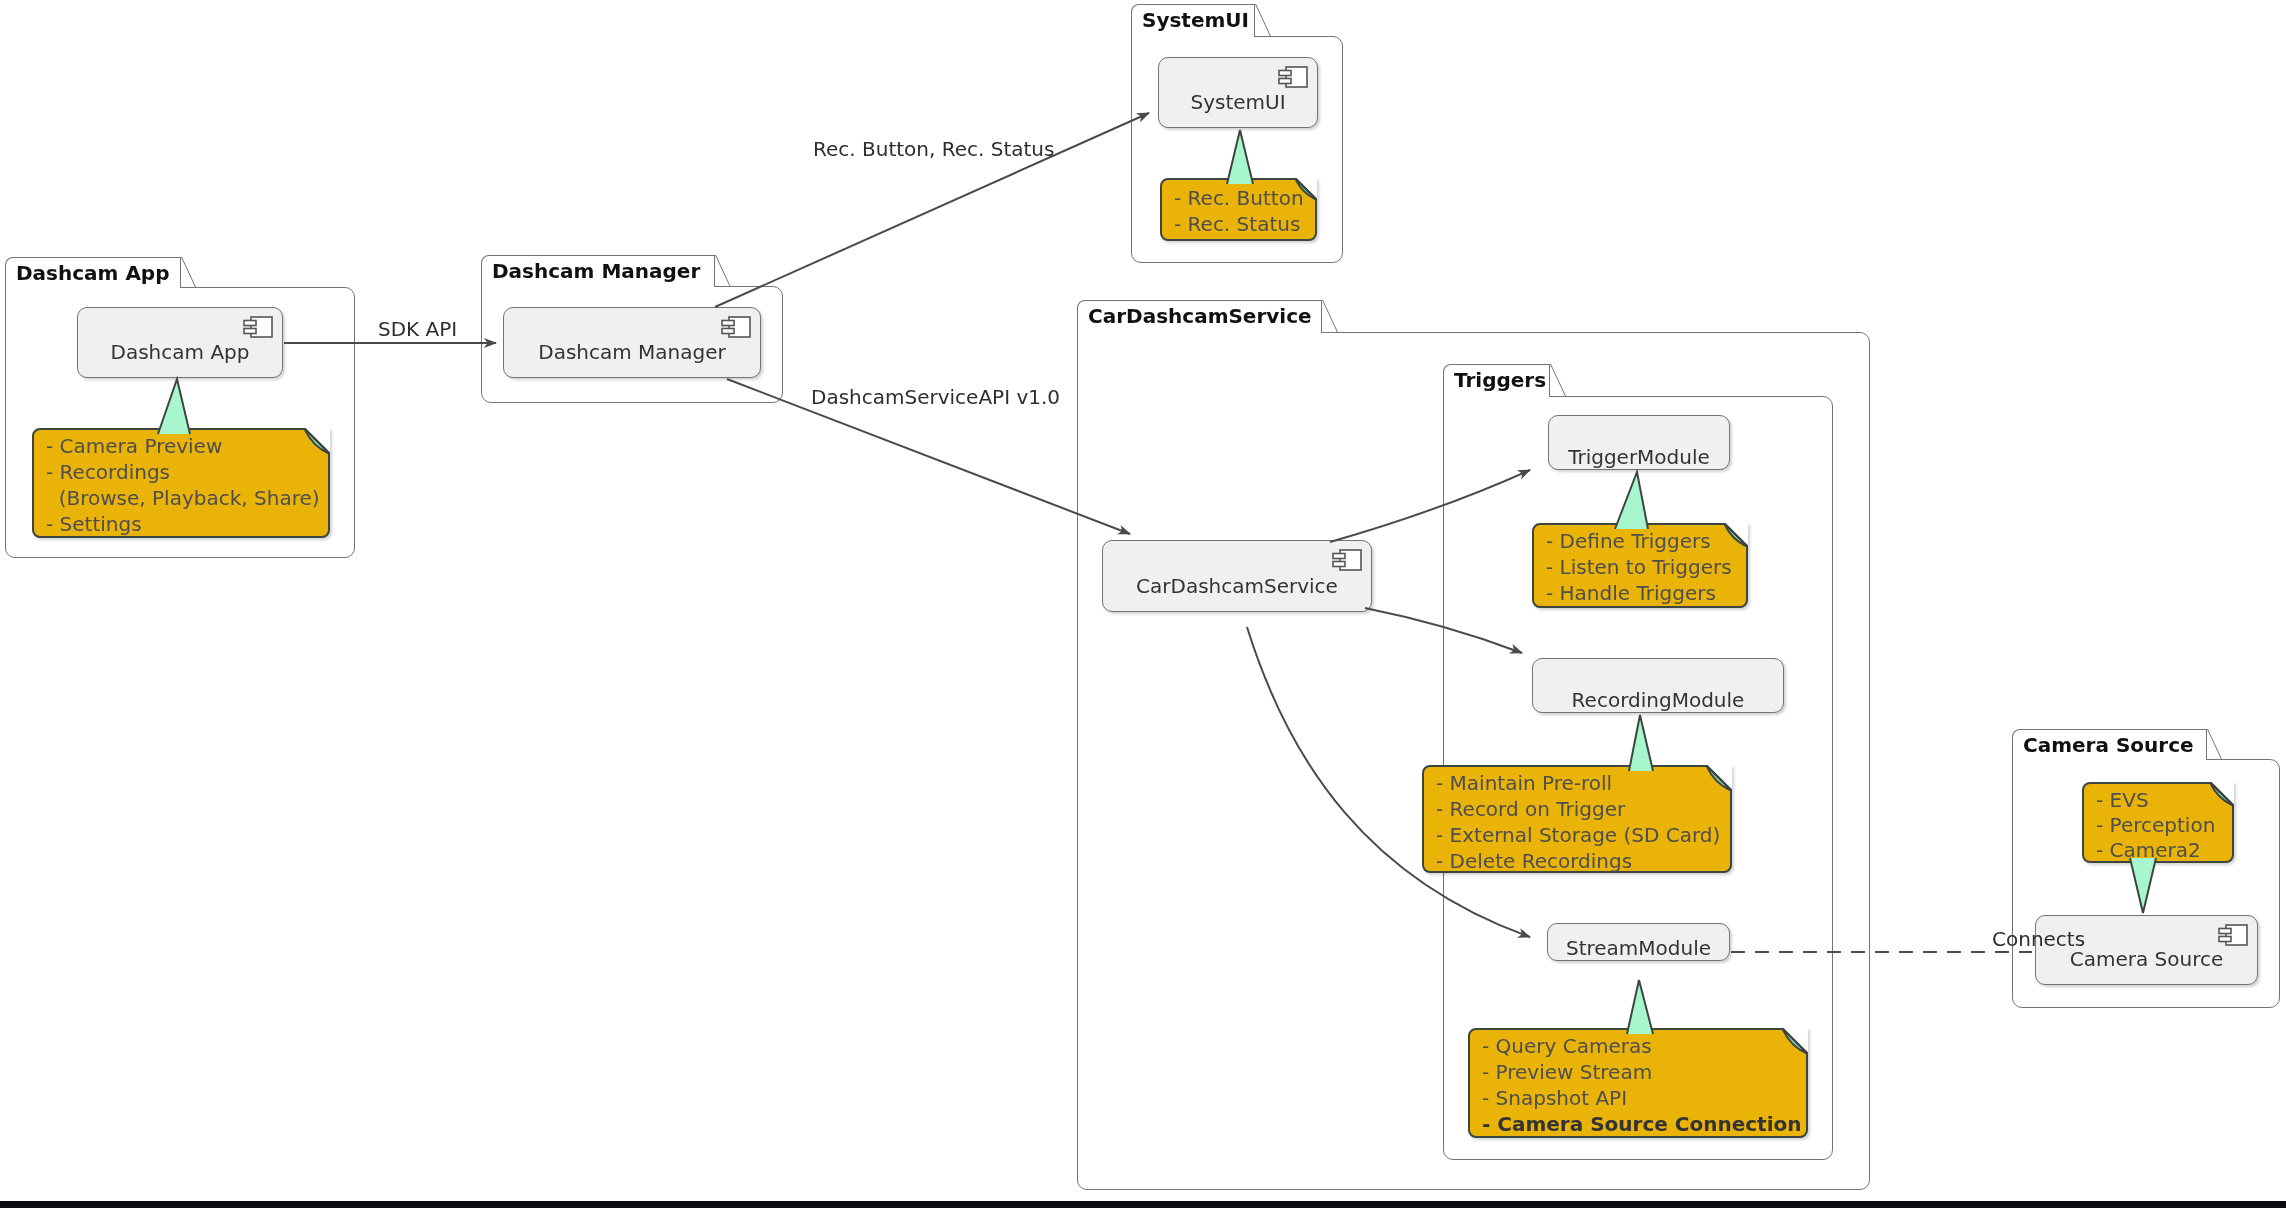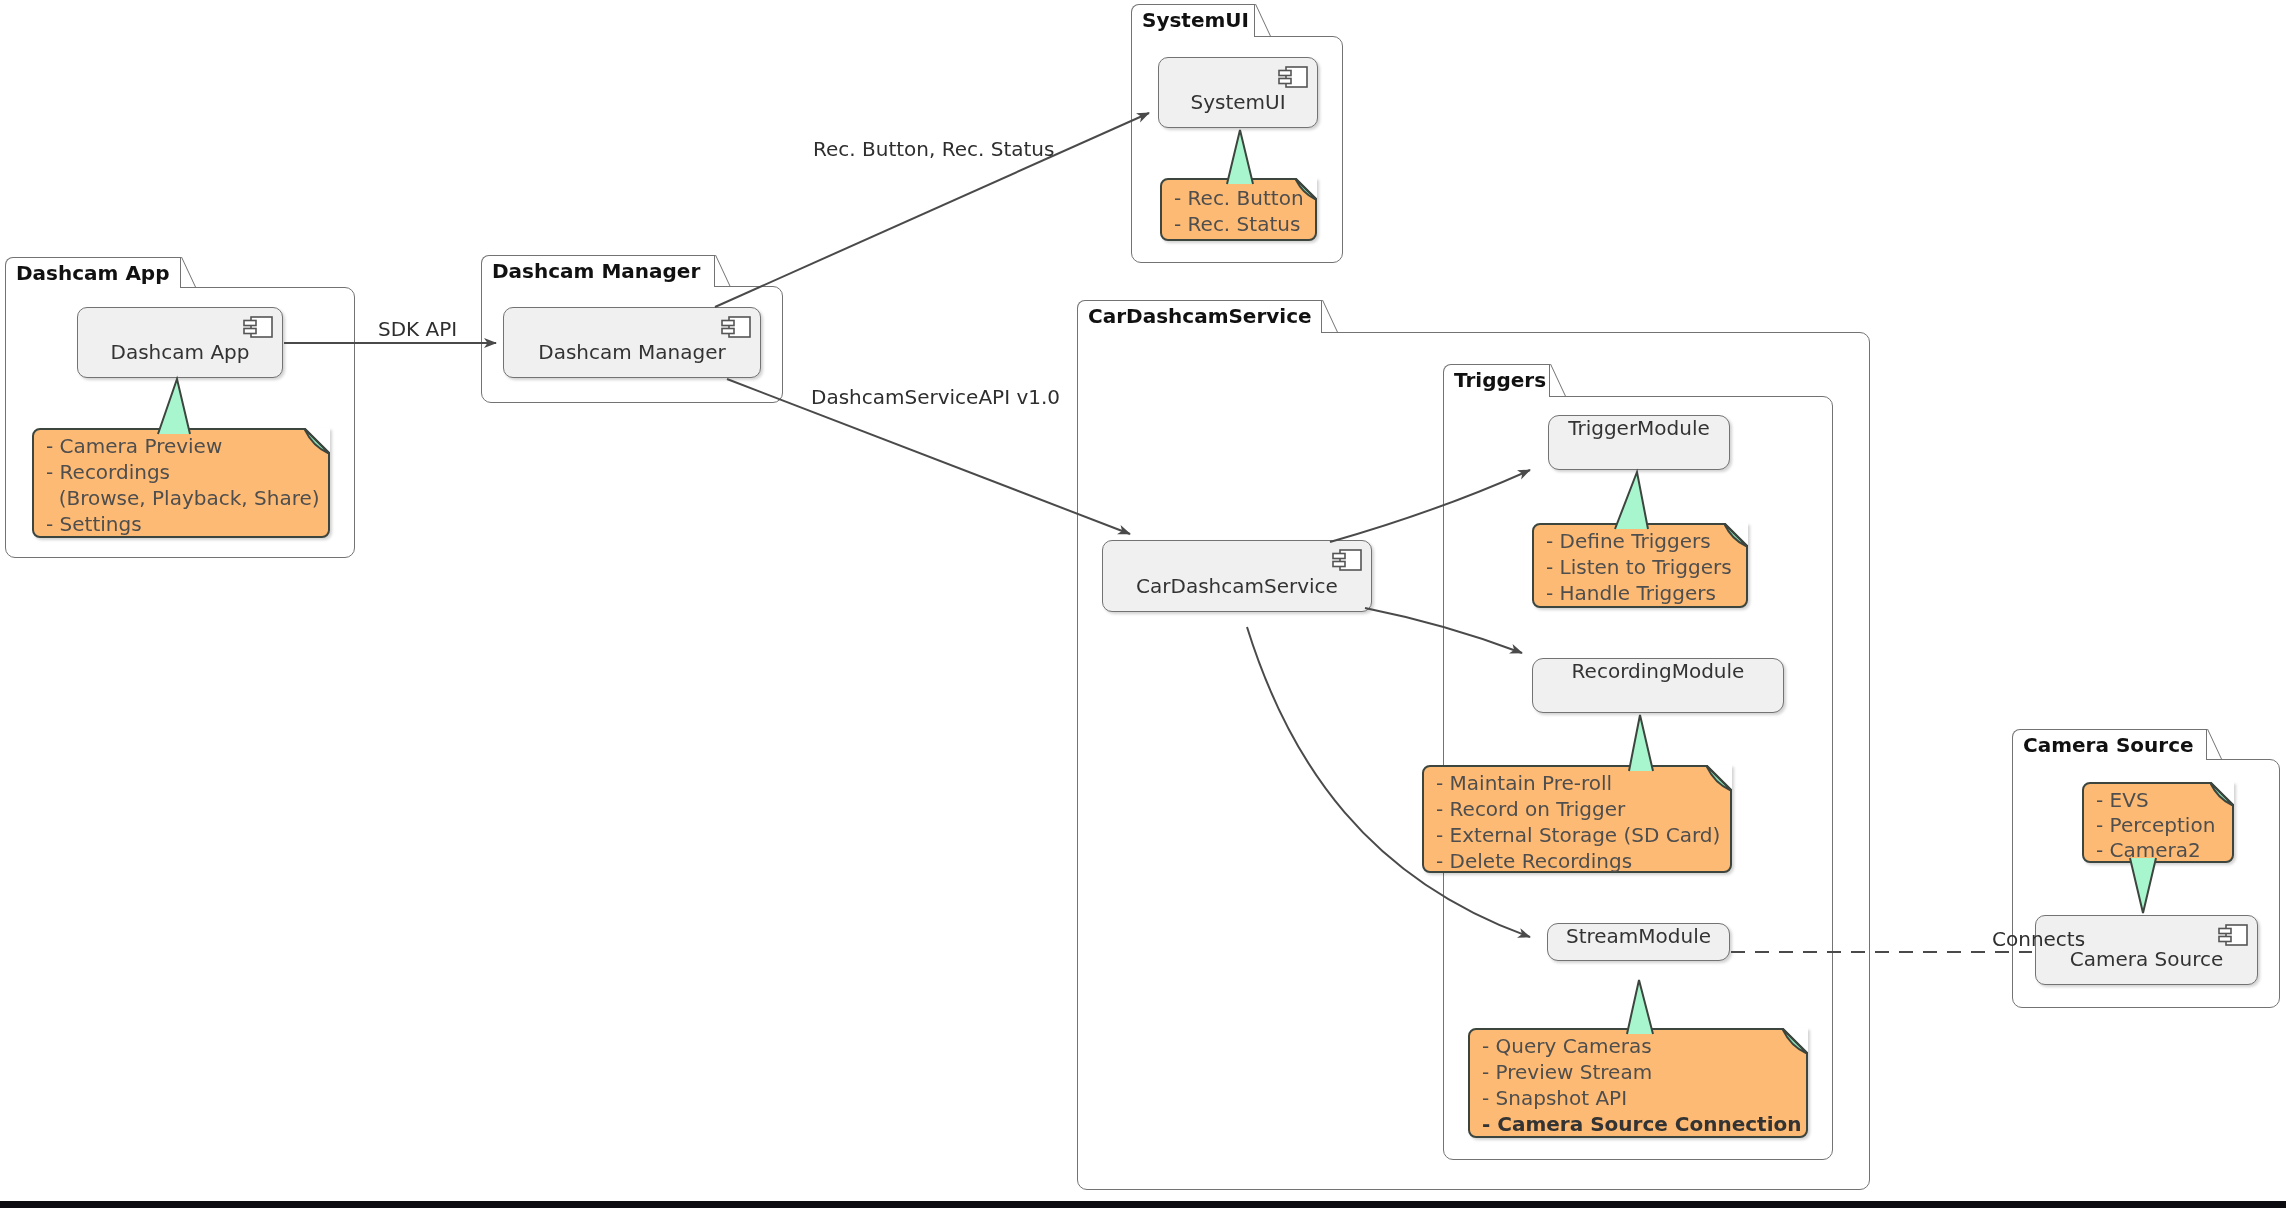--- a/index.html
+++ b/index.html
@@ -22,25 +22,25 @@
     border:1.5px solid #737373;border-radius:0 10px 10px 10px;
   }
   
   .comp{
     position:absolute;box-sizing:border-box;background:#f0f0f0;z-index:2;
     border:1.5px solid #737373;border-radius:10px;
     display:flex;justify-content:center;font-size:20px;color:#333;
     box-shadow:2px 2px 3px rgba(0,0,0,0.18);white-space:nowrap;
   }
   .comp-lg{align-items:flex-end;padding-bottom:13px;}
-  .comp-sm{align-items:flex-start;border-radius:11px;}
+  .comp-sm{align-items:flex-end;}
   .comp-icon{position:absolute;top:8px;right:9px;}
   
   .note{
-    position:absolute;box-sizing:border-box;background:#fdba74;z-index:2;
+    position:absolute;box-sizing:border-box;background:#eab308;z-index:2;
     border:2px solid #3d453f;border-radius:8px 0 8px 8px;
     font-size:20px;line-height:26px;color:#4e4e4e;padding:3px 12px;
     box-shadow:2px 2px 3px rgba(0,0,0,0.18);white-space:nowrap;
   }
   .note-line{white-space:pre;}
   .note-line.bold{font-weight:700;color:#333;}
   .fold{position:absolute;top:-2px;right:-2px;}
   #n-su{padding-top:5px;}
   #n-cs{line-height:25px;padding-top:4px;}
   

